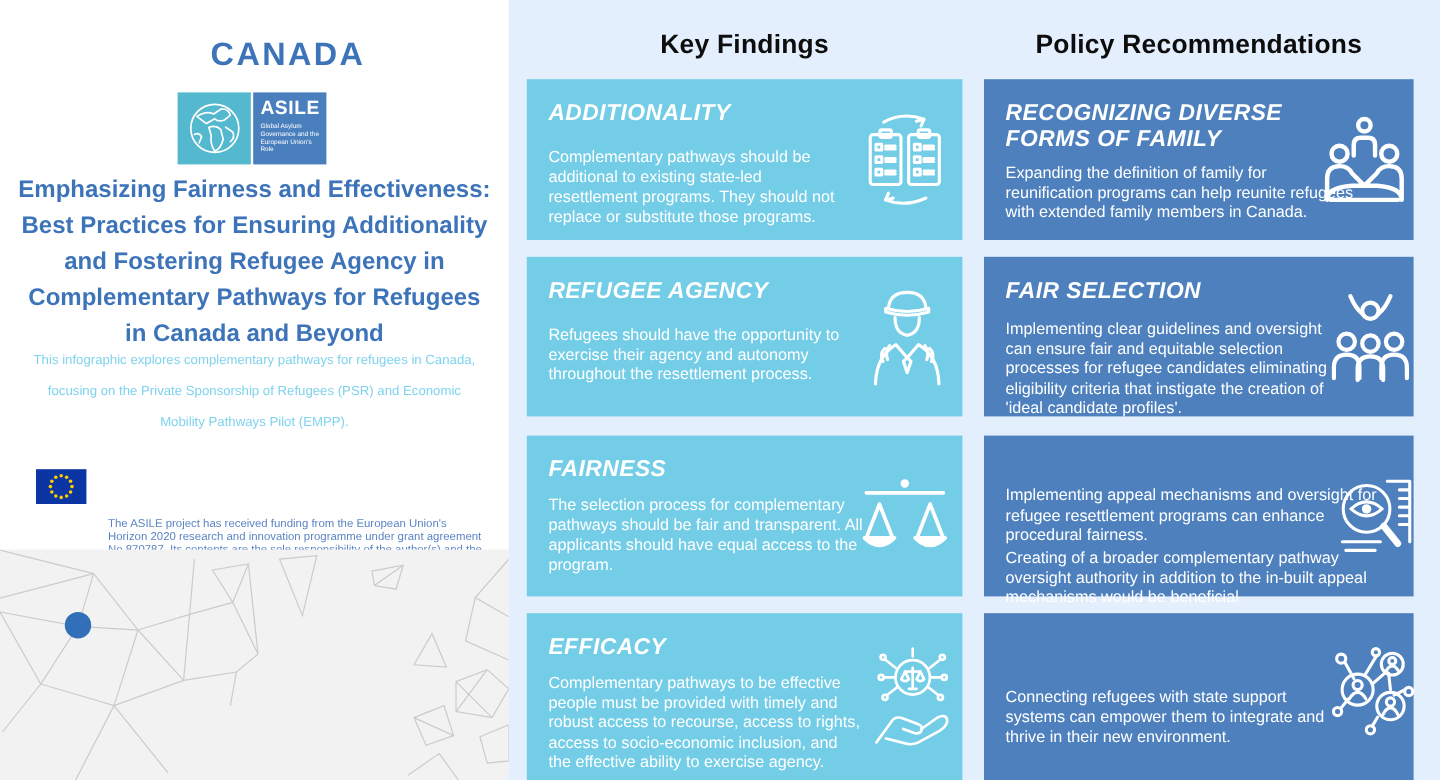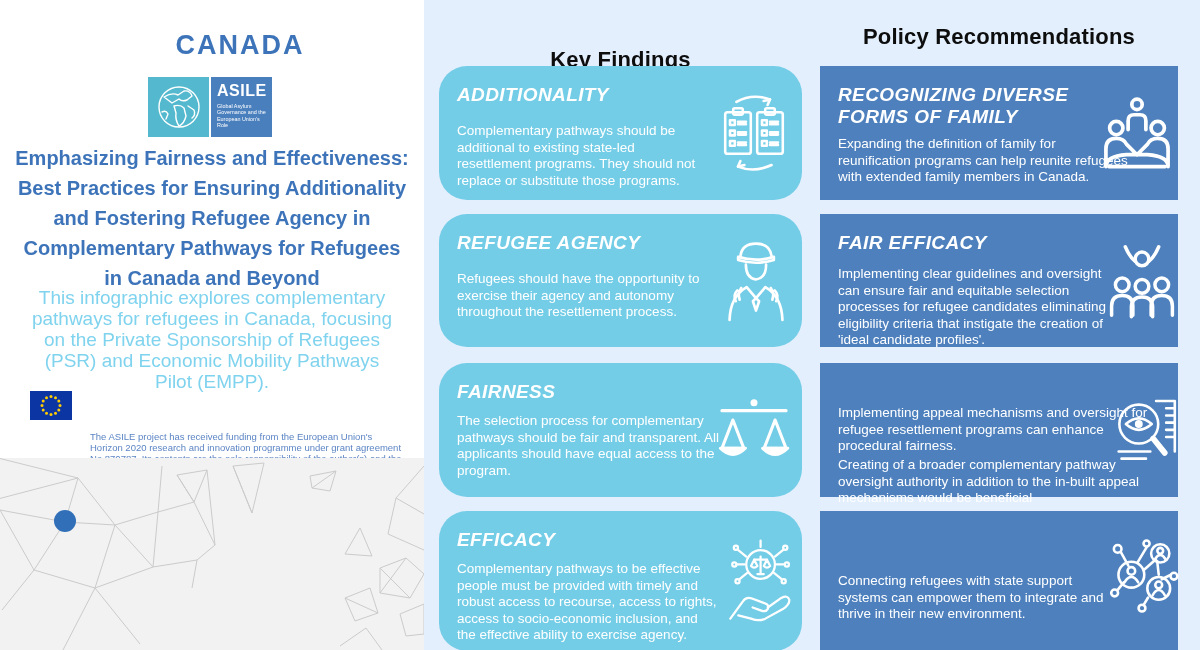--- a/index.html
+++ b/index.html
@@ -14,37 +14,37 @@
              font-size:27px; font-weight:bold; letter-spacing:2px; color:#3d74b9; }
   .logo { position:absolute; left:148px; top:77px; width:124px; height:60px; display:flex; }
   .logo-globe { width:61px; height:60px; background:#54b9ce; margin-right:2px;
                 display:flex; align-items:center; justify-content:center; }
   .logo-text { width:61px; height:60px; background:#4a7fbe; color:#fff; padding:5px 4px 0 6px; }
   .logo-name { font-size:16px; font-weight:bold; letter-spacing:0.5px; line-height:18px; }
   .logo-tagline { font-size:5.4px; line-height:6.4px; margin-top:3px; }
   .main-title { position:absolute; left:14px; top:143px; width:396px; text-align:center;
                 font-size:20px; font-weight:bold; color:#3d74b9; line-height:30px; }
   .subtitle { position:absolute; left:24px; top:287px; width:376px; text-align:center;
-              font-size:19px; color:#7fd3ee; line-height:21px; }
+              font-size:11px; color:#7fd3ee; line-height:26px; }
   .disclaimer { position:absolute; left:30px; top:391px; width:380px; display:flex; }
   .eu-flag { width:42px; height:29px; background:#0b35a2; flex:0 0 auto; }
   .disclaimer-text { margin-left:18px; width:312px; font-size:9.5px; line-height:11px; color:#5b84c4;margin-top:40px; }
 
   
   .map-area { position:absolute; left:0; top:458px; width:424px; height:192px; background:#f2f2f2; }
 
   
   .right-panel { position:absolute; left:424px; top:0; width:776px; height:650px; background:#e3effd; }
   .col-heading { position:absolute; top:24px; font-size:22px; font-weight:bold; color:#0d0d0d;
                  text-align:center; letter-spacing:0.2px; }
-  .heading-findings { left:439px; width:363px;margin-top:23px; }
+  .heading-findings { left:439px; width:363px; }
   .heading-policy { left:820px; width:358px; }
 
   .card { position:absolute; color:#ffffff; }
-  .card-light { background:#74cde7; left:439px; width:363px;border-radius:28px; }
+  .card-light { background:#74cde7; left:439px; width:363px; }
   .card-dark  { background:#4d80bd; left:820px; width:358px; }
   .card-title { position:absolute; left:18px; top:18px; font-size:19px; font-weight:800;
                 font-style:italic; letter-spacing:0.4px; line-height:22px; }
   .card-text  { position:absolute; left:18px; font-size:13.5px; line-height:16.5px; font-weight:400; }
   .card-icon  { position:absolute; }
 
   .r1 { top:66px;  height:134px; }
   .r2 { top:214px; height:133px; }
   .r3 { top:363px; height:134px; }
   .r4 { top:511px; height:140px; }
@@ -223,21 +223,21 @@
         <circle cx="22" cy="46" r="9"></circle>
         <path d="M8 98 V74 Q8 60 22 60 Q32 60 36 68 L50 82 H36 Q8 84 8 98"></path>
         <circle cx="78" cy="46" r="9"></circle>
         <path d="M92 98 V74 Q92 60 78 60 Q68 60 64 68 L50 82 H64 Q92 84 92 98"></path>
         <path d="M12 98 H88"></path>
       </svg>
     </div>
   </div>
 
   <div class="card card-dark r2">
-    <div class="card-title">FAIR EFFICACY</div>
+    <div class="card-title">FAIR SELECTION</div>
     <div class="card-text" style="top:52px; width:272px;">Implementing clear guidelines and oversight can ensure fair and equitable selection processes for refugee candidates eliminating eligibility criteria that instigate the creation of 'ideal candidate profiles'.</div>
     <div class="card-icon" style="left:284px; top:28px;">
       <svg width="76" height="78" viewBox="0 0 100 102" fill="none" stroke="#ffffff" stroke-width="4.6" stroke-linecap="round" stroke-linejoin="round">
         <circle cx="50" cy="22" r="9"></circle>
         <path d="M28 6 Q34 20 41 25 M72 6 Q66 20 59 25"></path>
         <circle cx="24" cy="56" r="9"></circle>
         <path d="M10 96 V84 Q10 70 24 70 Q38 70 38 84 V96"></path>
         <circle cx="50" cy="58" r="9"></circle>
         <path d="M36 98 V86 Q36 72 50 72 Q64 72 64 86 V98"></path>
         <circle cx="76" cy="56" r="9"></circle>

